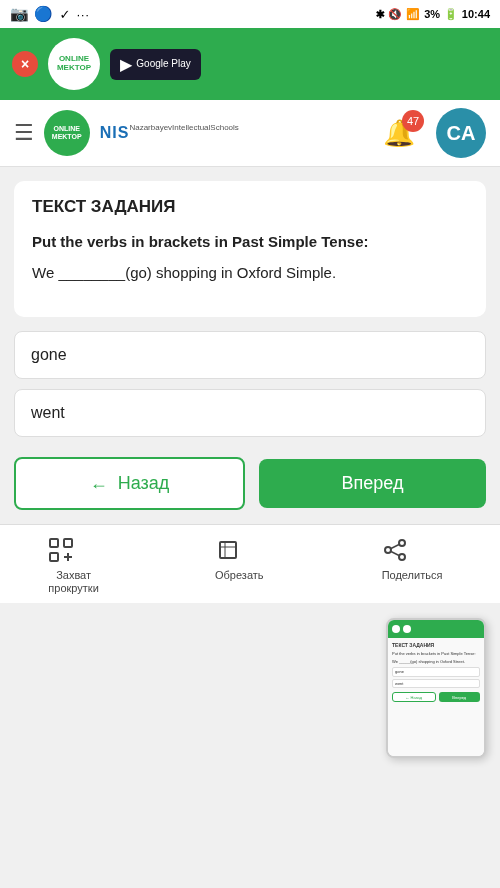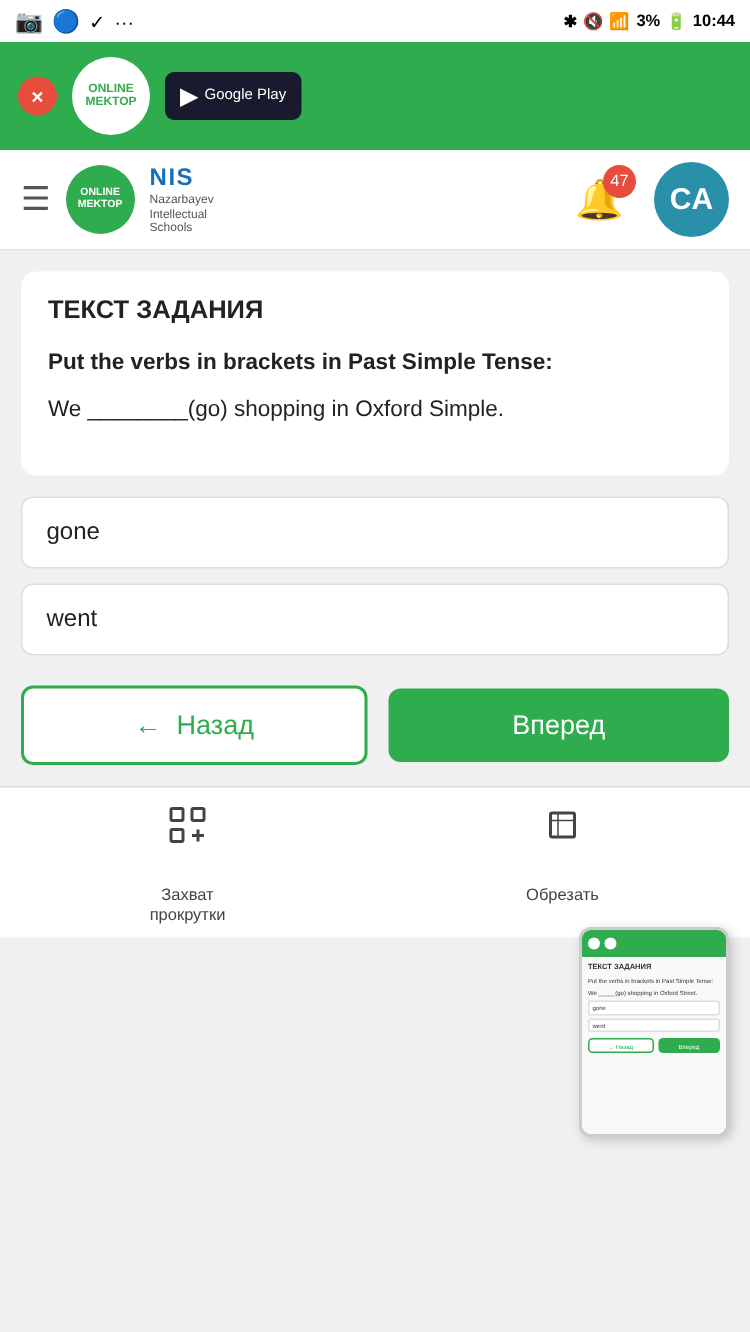--- a/index.html
+++ b/index.html
@@ -121,21 +121,21 @@
       align-items: center;
       justify-content: center;
       font-size: 7px;
       font-weight: bold;
       color: #fff;
       line-height: 1.1;
       flex-shrink: 0;
     }
     .nis-logo {
       display: flex;
-      flex-direction: column;
+      flex-direction: row;
       align-items: flex-start;
       font-size: 9px;
       color: #333;
       line-height: 1.2;
     }
     .nis-logo .nis-title {
       font-size: 16px;
       font-weight: bold;
       color: #1a6eb5;
       letter-spacing: 1px;
@@ -353,22 +353,22 @@
     .bottom-toolbar {
       background: #fff;
       border-top: 1px solid #ddd;
       display: flex;
       justify-content: space-around;
       padding: 12px 0 8px;
     }
     .toolbar-item {
       display: flex;
       flex-direction: column;
-      align-items: center;
-      gap: 22px;
+      align-items: flex-start;
+      gap: 0;
       cursor: pointer;
       min-width: 70px;
     }
     .toolbar-icon {
       font-size: 22px;
       color: #444;
     }
     .toolbar-label {
       font-size: 11px;
       color: #444;
@@ -486,13 +486,25 @@
   <div class="toolbar-item">
     <span class="toolbar-icon">
       <svg width="26" height="26" viewBox="0 0 26 26" fill="none" xmlns="http://www.w3.org/2000/svg">
         <rect x="5" y="5" width="16" height="16" rx="1" stroke="#444" stroke-width="2" fill="none"></rect>
         <path d="M5 10 H21" stroke="#444" stroke-width="1"></path>
         <path d="M10 5 V21" stroke="#444" stroke-width="1"></path>
       </svg>
     </span>
     <span class="toolbar-label">Обрезать</span>
   </div>
+  <div class="toolbar-item">
+    <span class="toolbar-icon">
+      <svg width="26" height="26" viewBox="0 0 26 26" fill="none" xmlns="http://www.w3.org/2000/svg">
+        <circle cx="20" cy="6" r="3" stroke="#444" stroke-width="2" fill="none"></circle>
+        <circle cx="20" cy="20" r="3" stroke="#444" stroke-width="2" fill="none"></circle>
+        <circle cx="6" cy="13" r="3" stroke="#444" stroke-width="2" fill="none"></circle>
+        <path d="M9 11.5 L17 7.5" stroke="#444" stroke-width="1.5"></path>
+        <path d="M9 14.5 L17 18.5" stroke="#444" stroke-width="1.5"></path>
+      </svg>
+    </span>
+    <span class="toolbar-label">Поделиться</span>
+  </div>
 </div>
 
 </body></html>

